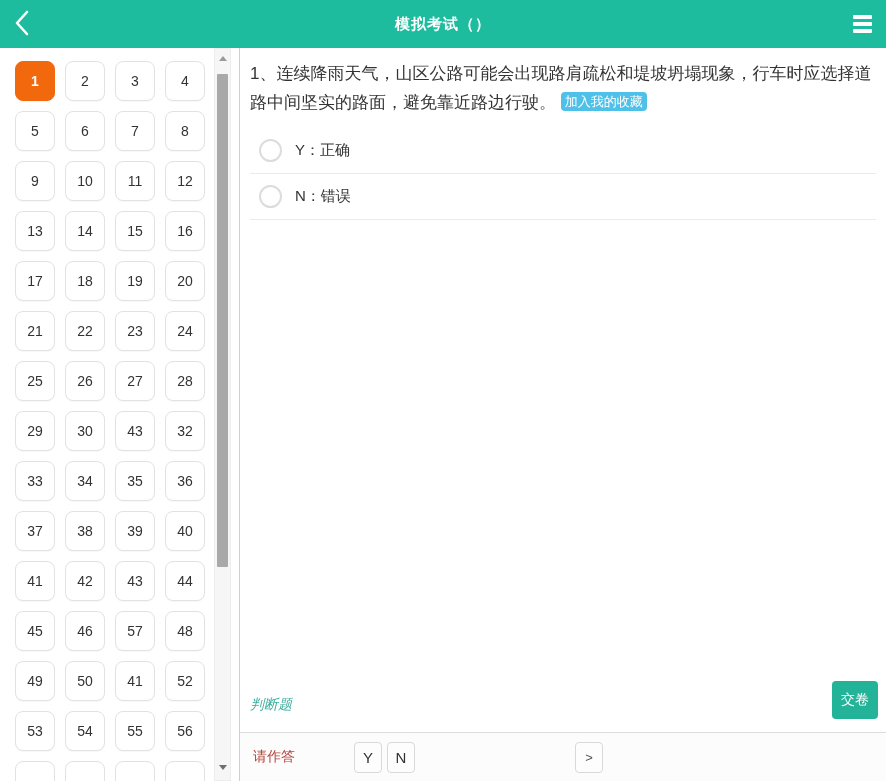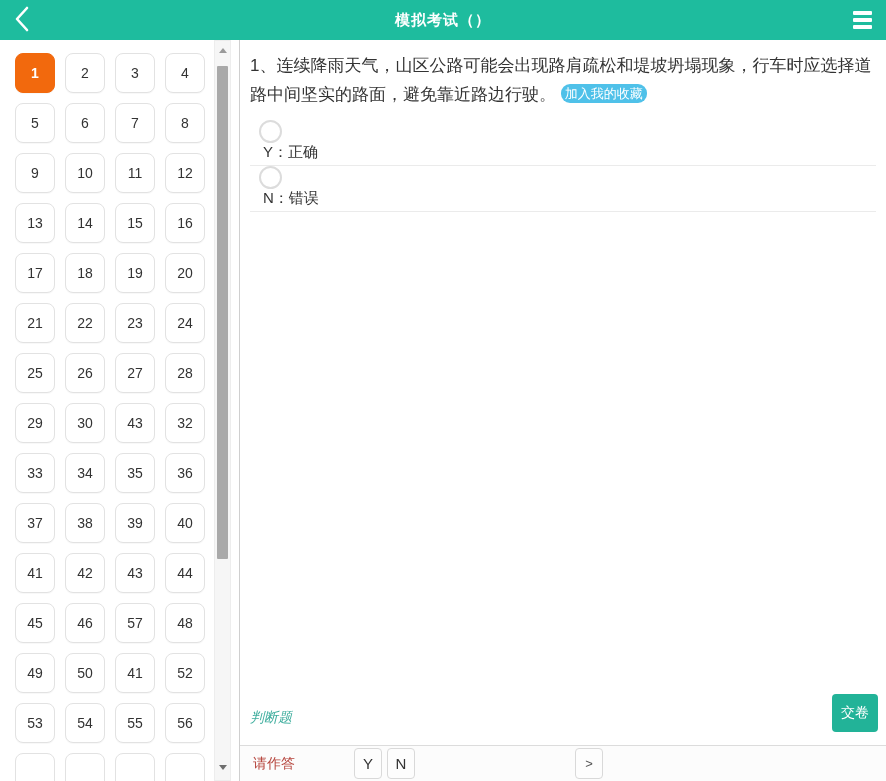--- a/index.html
+++ b/index.html
@@ -5,21 +5,21 @@
   * { margin:0; padding:0; box-sizing:border-box; }
   html,body { width:886px; height:781px; }
   body {
     font-family:"Liberation Sans","DejaVu Sans",sans-serif;
     background:#ffffff; overflow:hidden; color:#333;
   }
   .app { width:886px; height:781px; display:flex; flex-direction:column; }
 
   
   .header {
-    height:40px; flex:none; background:var(--header-bg,#1ebc9e);
+    height:48px; flex:none; background:var(--header-bg,#1ebc9e);
     display:flex; align-items:center; justify-content:space-between;
     padding:0 14px; position:relative;
   }
   .back-btn { width:26px; height:26px; display:flex; align-items:center; cursor:pointer; background:none; border:none; }
   .header-title {
     position:absolute; left:50%; top:50%; transform:translate(-50%,-50%);
     color:#fff; font-size:15px; font-weight:bold; white-space:nowrap; letter-spacing:1px;
   }
   .menu-btn { background:none; border:none; cursor:pointer; padding:2px 0; }
   .menu-btn .bar { display:block; width:19px; height:4px; background:#fff; border-radius:1px; margin:3px 0; }
@@ -63,39 +63,39 @@
     background:#a9a9a9; border-radius:1px; cursor:grab;
   }
 
   
   .main { flex:1; min-width:0; display:flex; flex-direction:column; background:#fff; }
   .qarea { flex:1; position:relative; padding:11px 10px 0 10px; min-height:0; }
   .qtext { font-size:17px; line-height:29px; color:#333; margin-bottom:11px; }
   .fav-badge {
     display:inline-block; background:var(--favorite-badge-bg,#4fc1e9);
     color:#fff; font-size:13px; line-height:17px; padding:1px 4px;
-    border-radius:9px; vertical-align:2px; cursor:pointer; white-space:nowrap;
-  }
-  .option-row { display:flex; align-items:flex-start; height:46px; border-bottom:1px solid #ebebeb; cursor:pointer;flex-direction:column; }
+    border-radius:4px; vertical-align:2px; cursor:pointer; white-space:nowrap;
+  }
+  .option-row { display:flex; align-items:center; height:46px; border-bottom:1px solid #ebebeb; cursor:pointer; }
   .radio { width:23px; height:23px; flex:none; border:2px solid #dcdcdc; border-radius:50%; margin-left:9px; background:#fff; }
   .option-label { margin-left:13px; font-size:15px; color:#333; }
   .qfooter {
     position:absolute; left:10px; right:8px; bottom:13px;
     display:flex; justify-content:space-between; align-items:flex-end;
   }
   .type-label { color:var(--question-type-color,#3fae9e); font-size:14px; padding-bottom:5px;font-style:italic; }
   .submit-btn {
     width:46px; height:38px; background:var(--submit-button-bg,#22b398);
     border:none; border-radius:4px; color:#fff; font-size:14px;
     font-family:inherit; cursor:pointer;
   }
 
   
   .answer-bar {
-    height:36px; flex:none; background:#fcfcfc; border-top:1px solid #dcdcdc;
+    height:49px; flex:none; background:#fcfcfc; border-top:1px solid #dcdcdc;
     display:flex; align-items:center; padding-left:13px;
   }
   .prompt { color:var(--answer-prompt-color,#b5443c); font-size:14px; width:44px; }
   .ans-btn {
     width:28px; height:31px; background:#fdfdfd; border:1px solid #d9d9d9;
     border-radius:4px; font-family:inherit; font-size:15px; color:#333; cursor:pointer;
   }
   .ans-btn.y { margin-left:57px; }
   .ans-btn.n { margin-left:5px; }
   .next-btn {

